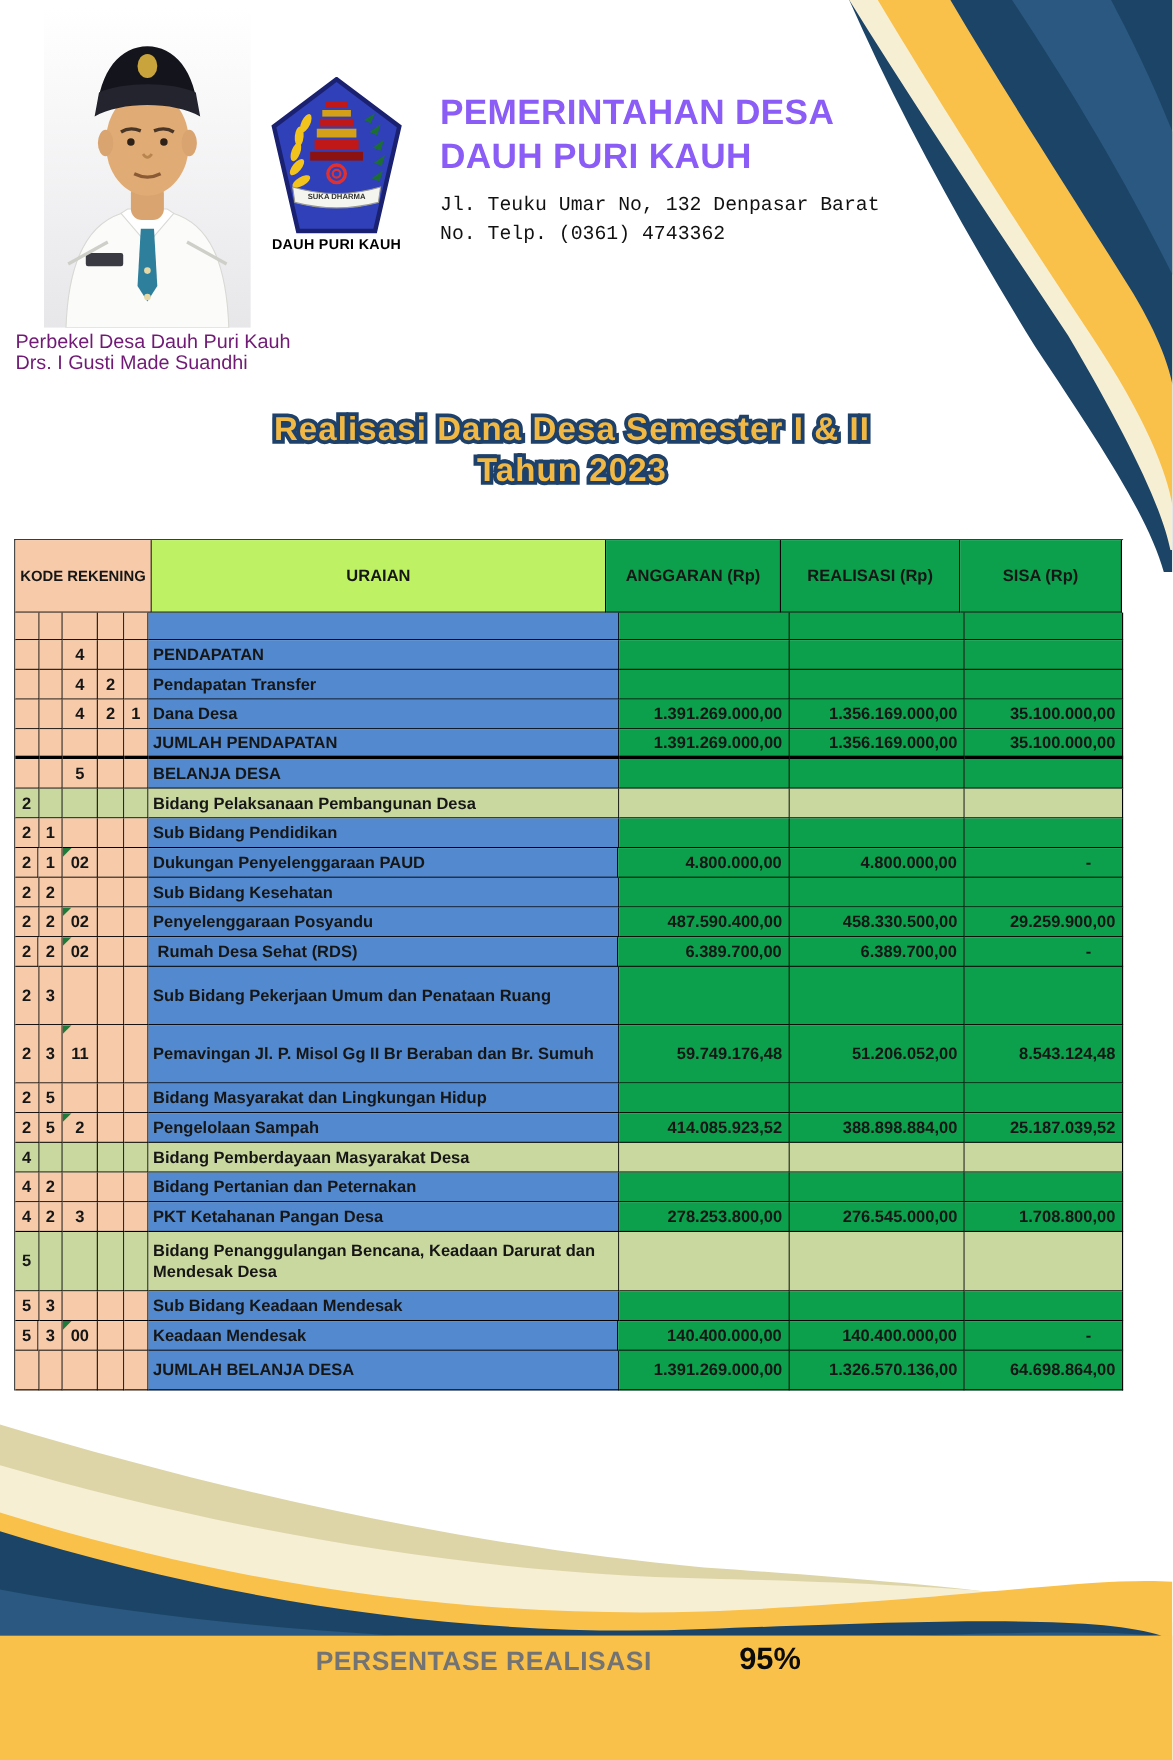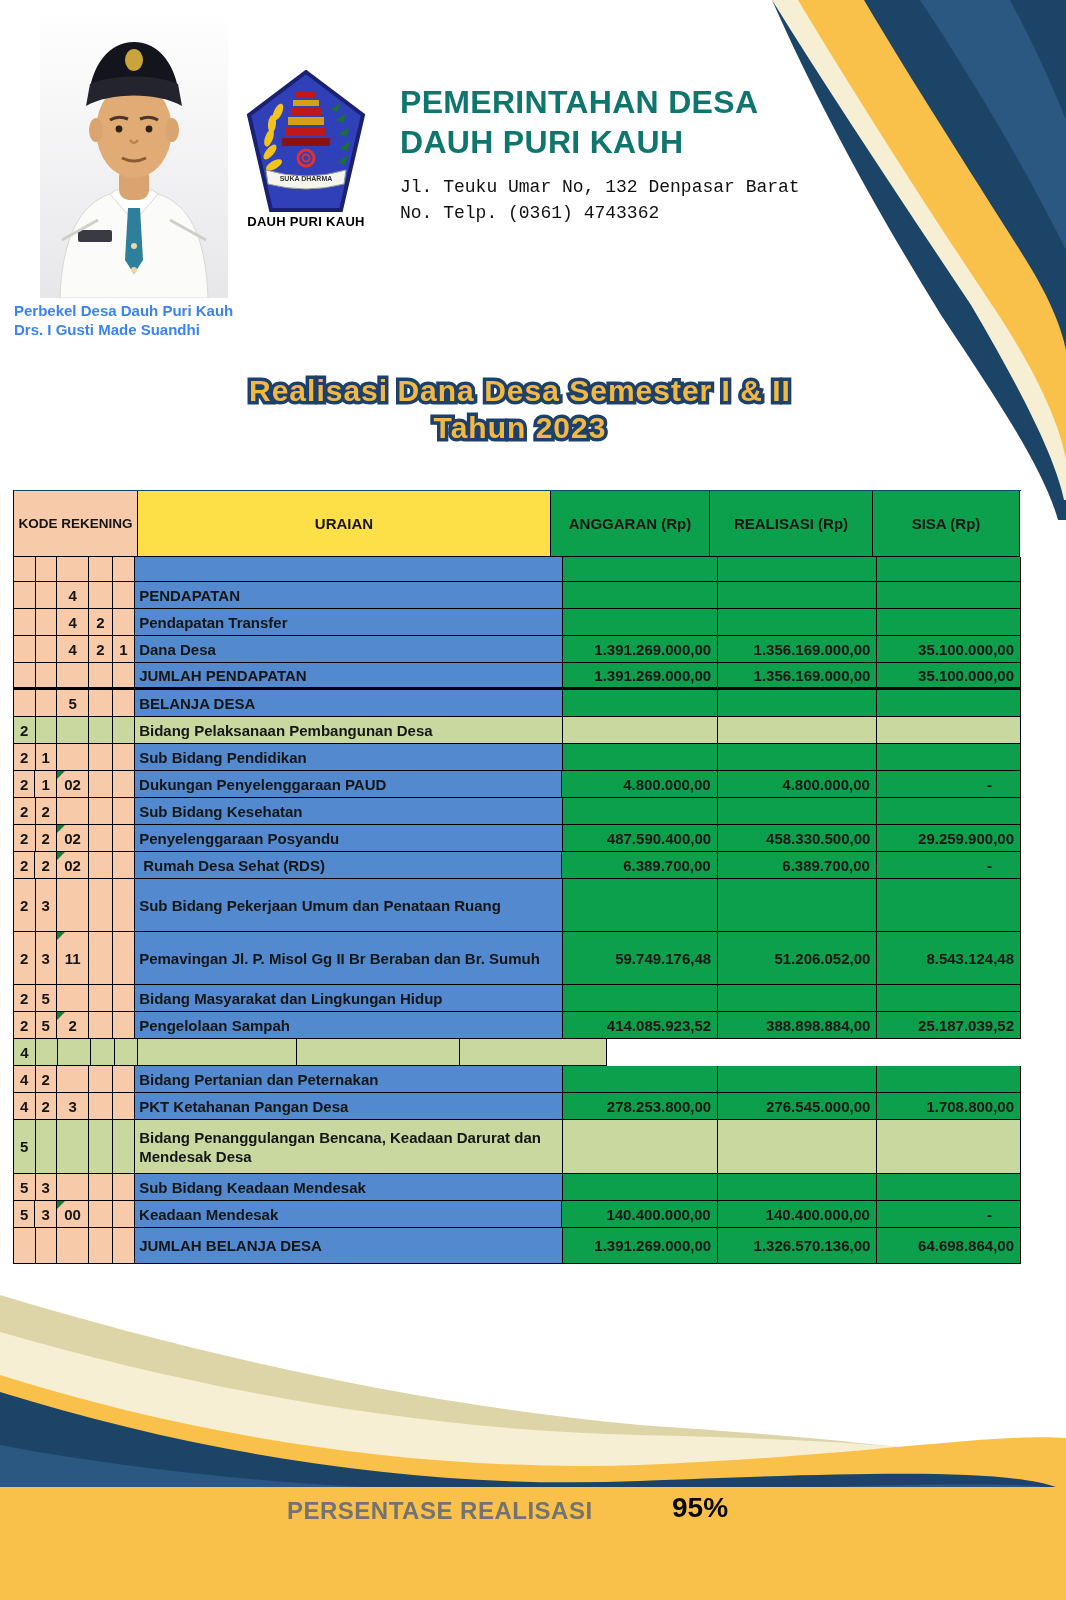--- a/index.html
+++ b/index.html
@@ -2,25 +2,25 @@
 <html><head>
 <meta charset="utf-8">
 <style>
   html,body{margin:0;padding:0;background:#fff;}
   .page{position:relative;width:1066px;height:1600px;background:#fff;overflow:hidden;
         font-family:"Liberation Sans",sans-serif;color:#111;}
   .abs{position:absolute;}
 
   
   .photo{left:40px;top:8px;width:188px;height:290px;}
-  .caption{left:14px;top:301px;font-size:15px;font-weight:bold;line-height:19px;color:#3b82f6;}
+  .caption{left:14px;top:301px;font-size:18px;font-weight:normal;line-height:19px;color:#701a75;}
   .logo{left:246px;top:70px;width:120px;height:162px;text-align:center;}
   .logo-label{position:absolute;left:0;right:0;top:144px;font-size:13px;font-weight:bold;color:#000;letter-spacing:0.3px;}
   .orgblock{left:400px;top:82px;width:420px;}
-  .org-line{font-size:32px;font-weight:bold;color:#0f766e;line-height:40px;letter-spacing:0.3px;}
+  .org-line{font-size:32px;font-weight:bold;color:#8b5cf6;line-height:40px;letter-spacing:0.3px;}
   .addr{margin-top:12px;font-family:Liberation Mono, monospace;font-size:18px;line-height:26px;color:#111;}
 
   
   .title-wrap{left:0;top:372px;width:1040px;text-align:center;}
   .gt{position:relative;display:block;font-weight:bold;font-size:30px;line-height:37px;letter-spacing:1px;}
   .gt .bk{position:absolute;left:0;right:0;top:0;color:#1e416b;-webkit-text-stroke:7px #1e416b;
           text-shadow:2px 2px 0 #1e416b,-2px 2px 0 #1e416b,2px -2px 0 #1e416b,-2px -2px 0 #1e416b,
                       0 3px 0 #1e416b,0 -3px 0 #1e416b,3px 0 0 #1e416b,-3px 0 0 #1e416b;}
   .gt .fg{position:relative;color:#f2b844;}
 
@@ -46,21 +46,21 @@
   .realisasi{width:163px;}
   .sisa{width:147px;}
   .kc{background:#f7cbaa;}
   .uc{background:#5289cf;}
   .vc{background:#0ca04c;}
   .sec{background:#c8d89e !important;}
   .dash{padding-right:28px;}
   .mk::before{content:"";position:absolute;top:0;left:0;width:0;height:0;
               border-top:8px solid #1d7a38;border-right:8px solid transparent;}
   .hk{width:124px;background:#f7cbaa;justify-content:center;font-size:13.5px;text-align:center;}
-  .hu{width:413px;background:#fde047;justify-content:center;}
+  .hu{width:413px;background:#bef264;justify-content:center;}
   .ha,.hr2,.hs{background:#0ca04c;justify-content:center;}
   .ha{width:159px;}
   .hr2{width:163px;}
   .hs{width:147px;}
 
   
   .footer-label{left:287px;top:1497px;font-size:24px;font-weight:bold;letter-spacing:0.5px;color:#737373;z-index:5;}
   .footer-value{left:672px;top:1492px;font-size:28px;font-weight:bold;color:#0b0b0b;z-index:5;}
   svg{display:block;}
 </style>
@@ -358,20 +358,21 @@
           <div class="c vc anggaran">414.085.923,52</div>
           <div class="c vc realisasi">388.898.884,00</div>
           <div class="c vc sisa">25.187.039,52</div>
         </div>
         <div class="trow section">
           <div class="c kc k1 sec">4</div>
           <div class="c kc k2 sec"></div>
           <div class="c kc k3 sec"></div>
           <div class="c kc k4 sec"></div>
           <div class="c kc k5 sec"></div>
+          <div class="c uc sec">Bidang Pemberdayaan Masyarakat Desa</div>
           <div class="c vc anggaran sec"></div>
           <div class="c vc realisasi sec"></div>
           <div class="c vc sisa sec"></div>
         </div>
         <div class="trow item">
           <div class="c kc k1">4</div>
           <div class="c kc k2">2</div>
           <div class="c kc k3"></div>
           <div class="c kc k4"></div>
           <div class="c kc k5"></div>

